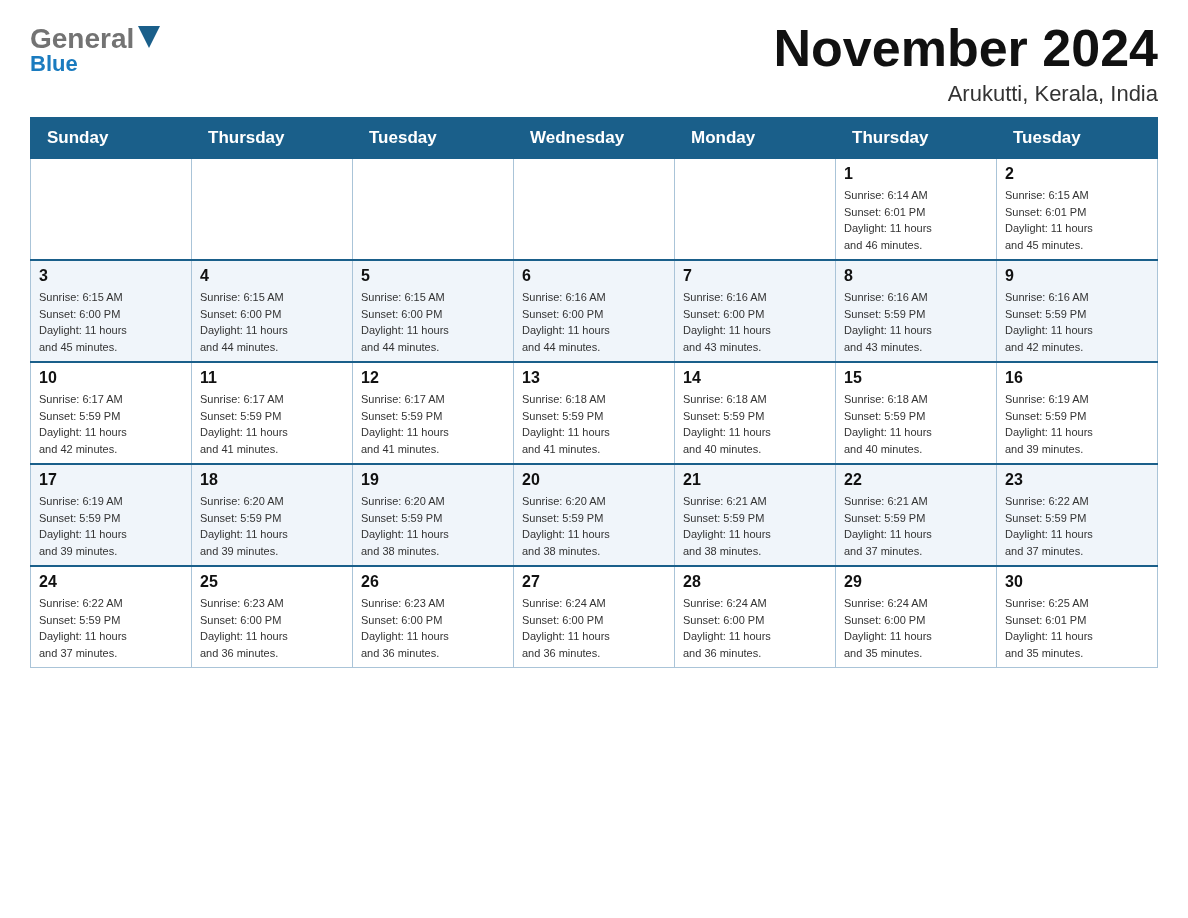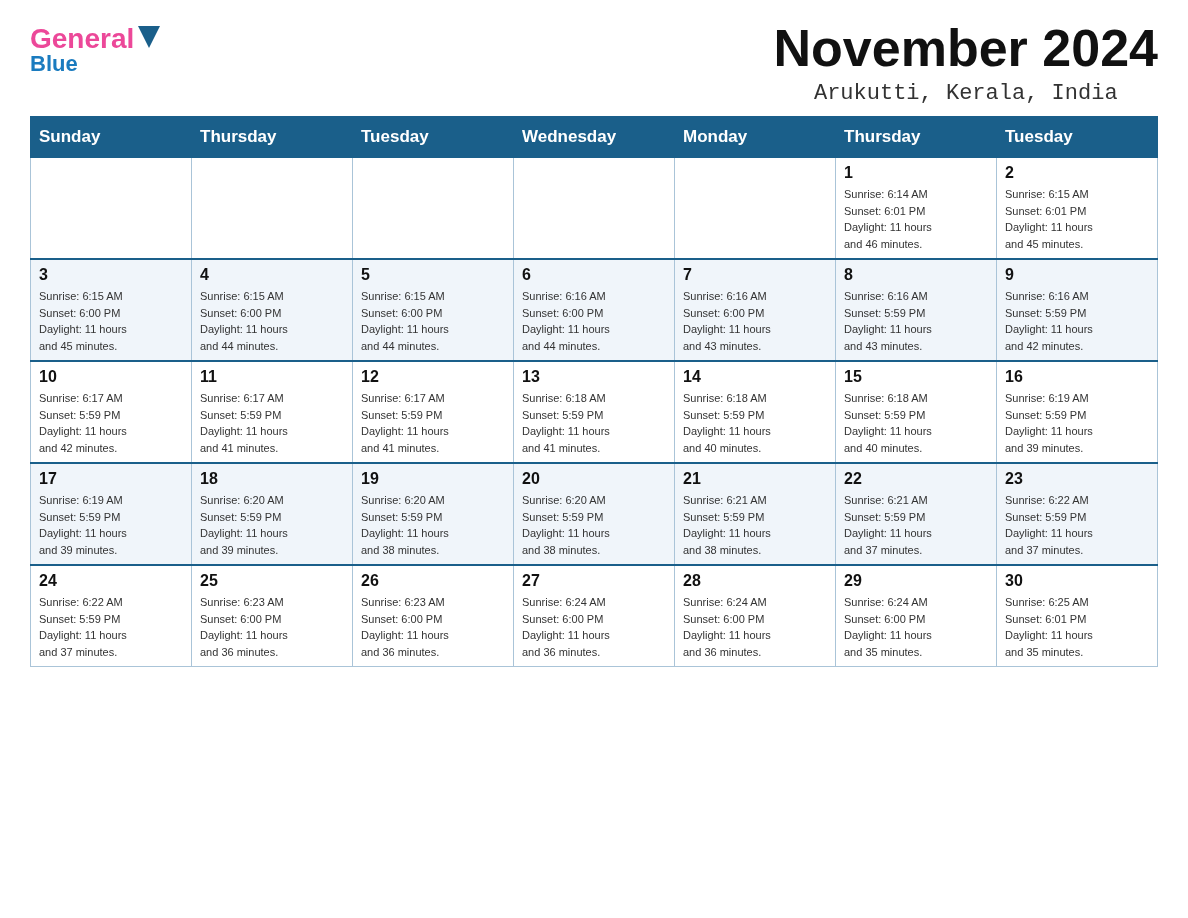--- a/index.html
+++ b/index.html
@@ -19,55 +19,54 @@
     }
     .logo {
       display: flex;
       flex-direction: column;
       align-items: flex-start;
       padding-top: 5px;
     }
     .logo-general {
       font-size: 28px;
       font-weight: bold;
-      color: #ec4899;
+      color: #737373;
       line-height: 1;
     }
     .logo-blue {
       font-size: 22px;
       font-weight: bold;
       color: #1a7bbf;
       line-height: 1;
     }
     .title-area {
-      text-align: center;
+      text-align: right;
     }
     .main-title {
       font-size: 52px;
       font-weight: bold;
       color: #111;
       line-height: 1.1;
     }
     .subtitle {
       font-size: 22px;
       color: #333;
       margin-top: 4px;
-      font-family: Liberation Mono, monospace;
     }
     .calendar {
       width: 100%;
       border-collapse: collapse;
       margin-top: 10px;
     }
     .calendar th {
       background: #1a5f8a;
       color: #fff;
       font-size: 17px;
       font-weight: bold;
-      padding: 10px 8px;
+      padding: 10px 16px;
       text-align: left;
       border: 1px solid #1a5f8a;
     }
     .calendar td {
       border: 1px solid #aac4d8;
       vertical-align: top;
       padding: 6px 8px;
       width: calc(100% / 7);
       min-height: 100px;
       background: #fff;

